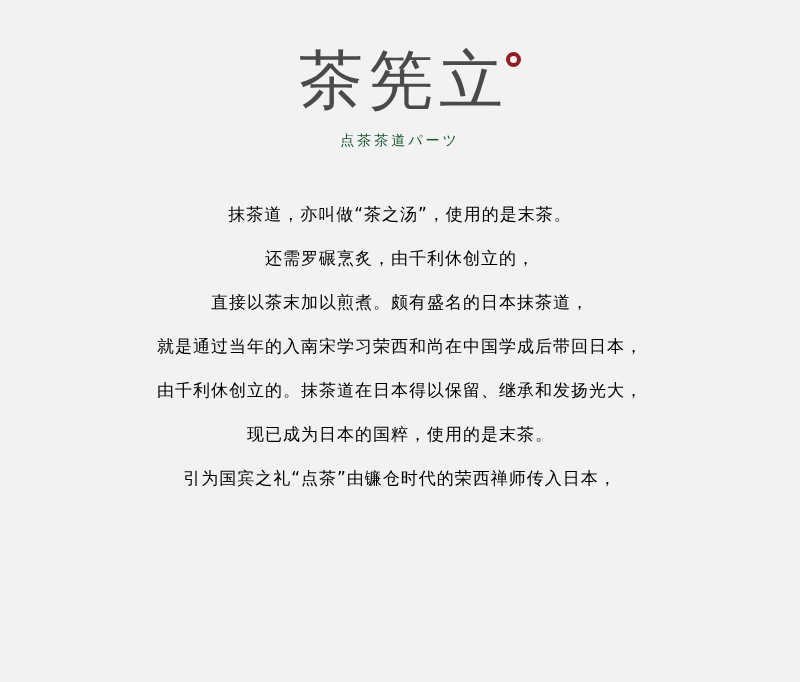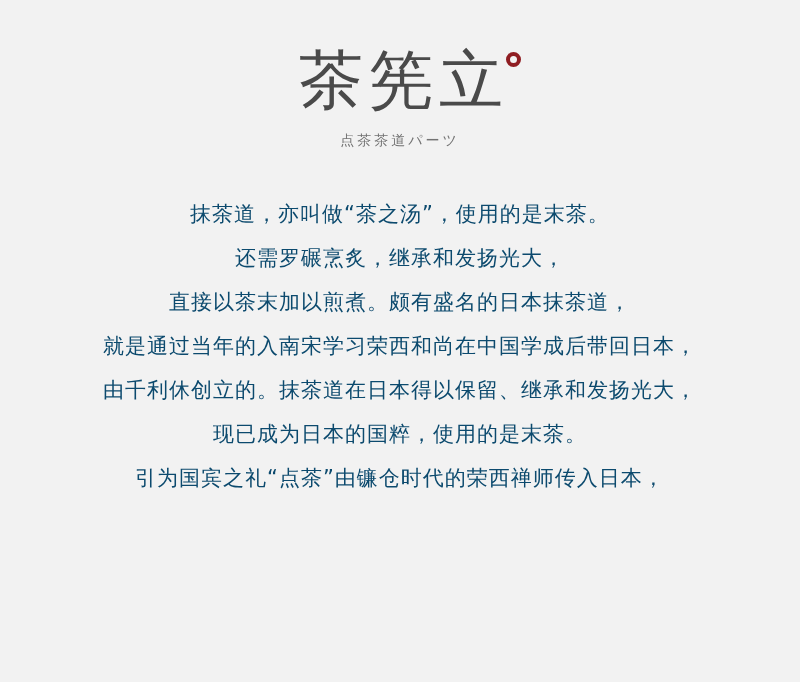--- a/index.html
+++ b/index.html
@@ -48,54 +48,54 @@
     height: 15px;
     border-radius: 50%;
     border: 4px solid #8f1d22;
     background: #f2f2f2;
     box-sizing: border-box;
   }
   .subtitle {
     margin-top: 14px;
     font-size: 14px;
     letter-spacing: 3px;
-    color: #737373;
+    color: #14532d;
     font-family: "DejaVu Sans", "Liberation Sans", sans-serif;
   }
   .body-text {
     margin-top: 42px;
     width: 720px;
     text-align: center;
   }
   .body-text p {
     margin: 0;
-    font-size: 21px;
+    font-size: 17px;
     line-height: 44px;
-    color: #0c4a6e;
+    color: #000000;
     letter-spacing: 1px;
     font-family: "DejaVu Sans", "Liberation Sans", sans-serif;
     white-space: nowrap;
   }
 </style>
 </head>
 <body>
 
 <div class="page">
 
   <div class="title-block">
     <h1 class="main-title">
       <span>茶筅立</span>
       <span class="title-dot"></span>
     </h1>
     <div class="subtitle">点茶茶道パーツ</div>
   </div>
 
   <div class="body-text">
     <p>抹茶道，亦叫做“茶之汤”，使用的是末茶。</p>
-    <p>还需罗碾烹炙，继承和发扬光大，</p>
+    <p>还需罗碾烹炙，由千利休创立的，</p>
     <p>直接以茶末加以煎煮。颇有盛名的日本抹茶道，</p>
     <p>就是通过当年的入南宋学习荣西和尚在中国学成后带回日本，</p>
     <p>由千利休创立的。抹茶道在日本得以保留、继承和发扬光大，</p>
     <p>现已成为日本的国粹，使用的是末茶。</p>
     <p>引为国宾之礼“点茶”由镰仓时代的荣西禅师传入日本，</p>
   </div>
 
 </div>
 
 </body></html>

